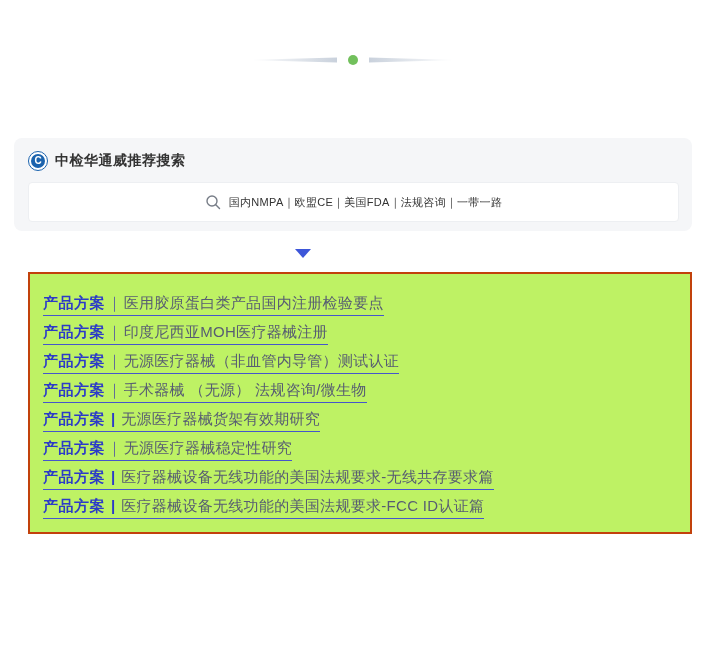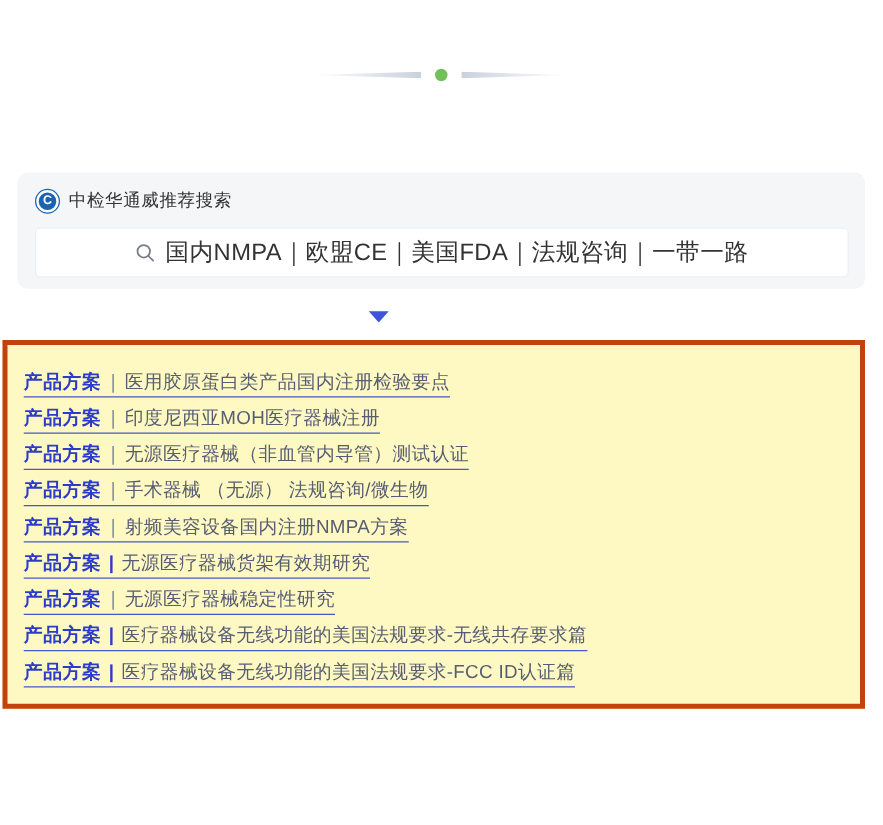--- a/index.html
+++ b/index.html
@@ -19,36 +19,36 @@
   }
   .dot { width: 10px; height: 10px; border-radius: 50%; background: #72c05c; margin: 0 11px; }
 
   
   .card { margin: 72px 14px 0 14px; height: 93px; background: #f5f6f8; border-radius: 8px; }
   .card-header { display: flex; align-items: center; gap: 7px; padding: 13px 14px 0 14px; }
   .logo { width: 20px; height: 20px; border-radius: 50%; border: 1.5px solid #1b63ae;
           display: flex; align-items: center; justify-content: center; background: #ffffff; }
   .logo-inner { width: 14px; height: 14px; border-radius: 50%; background: #1b63ae; color: #ffffff;
           font-size: 10px; font-weight: bold; line-height: 14px; text-align: center; }
-  .card-title { font-size: 14px; color: #333333; font-weight: 400; letter-spacing: .5px; }
+  .card-title { font-size: 14px; color: #333333; font-weight: 700; letter-spacing: .5px; }
 
   .search-box { margin: 11px 13px 0 14px; height: 40px; background: #ffffff;
           border: 1px solid #edeff2; border-radius: 4px;
           display: flex; align-items: center; justify-content: center; gap: 8px; cursor: text; }
   .search-box svg { flex: 0 0 auto; }
-  .search-text { font-size: 19px; color: #333333; letter-spacing: .3px; }
+  .search-text { font-size: 11px; color: #333333; letter-spacing: .3px; }
 
   
   .arrow-wrap { margin-top: 18px; height: 10px; }
   .arrow { margin-left: 295px; width: 0; height: 0;
            border-left: 8px solid transparent; border-right: 8px solid transparent;
            border-top: 9px solid #3d56d9; }
 
   
-  .panel { margin: 13px 14px 0 2px; border: 4px solid #c2410c; background: #fef9c3;
+  .panel { margin: 13px 14px 0 28px; border: 2px solid #c2410c; background: #bef264;
            padding: 16px 14px 10px 13px; }
   .row { height: 29px; display: flex; align-items: center; }
   .row a { text-decoration: none; border-bottom: 1px solid #4656cc; padding-bottom: 2px;
            font-size: 15px; cursor: pointer; white-space: nowrap; }
   .prefix { color: #2c3bc8; font-weight: bold; letter-spacing: .5px; }
   .sep-thin { color: #5a629e; font-weight: normal; padding: 0 2px; }
   .sep-bold { color: #2c3bc8; font-weight: bold; padding: 0 6px; }
   .title { color: #575d72; letter-spacing: .3px; }
 </style>
 </head>
@@ -91,23 +91,20 @@
   </div>
 
   <div class="row">
     <a><span class="prefix">产品方案</span><span class="sep-thin">｜</span><span class="title">无源医疗器械（非血管内导管）测试认证</span></a>
   </div>
 
   <div class="row">
     <a><span class="prefix">产品方案</span><span class="sep-thin">｜</span><span class="title">手术器械 （无源） 法规咨询/微生物</span></a>
   </div>
 
-  <div class="row">
-    <a><span class="prefix">产品方案</span><span class="sep-thin">｜</span><span class="title">射频美容设备国内注册NMPA方案</span></a>
-  </div>
 
   <div class="row">
     <a><span class="prefix">产品方案</span><span class="sep-bold">|</span><span class="title">无源医疗器械货架有效期研究</span></a>
   </div>
 
   <div class="row">
     <a><span class="prefix">产品方案</span><span class="sep-thin">｜</span><span class="title">无源医疗器械稳定性研究</span></a>
   </div>
 
 

